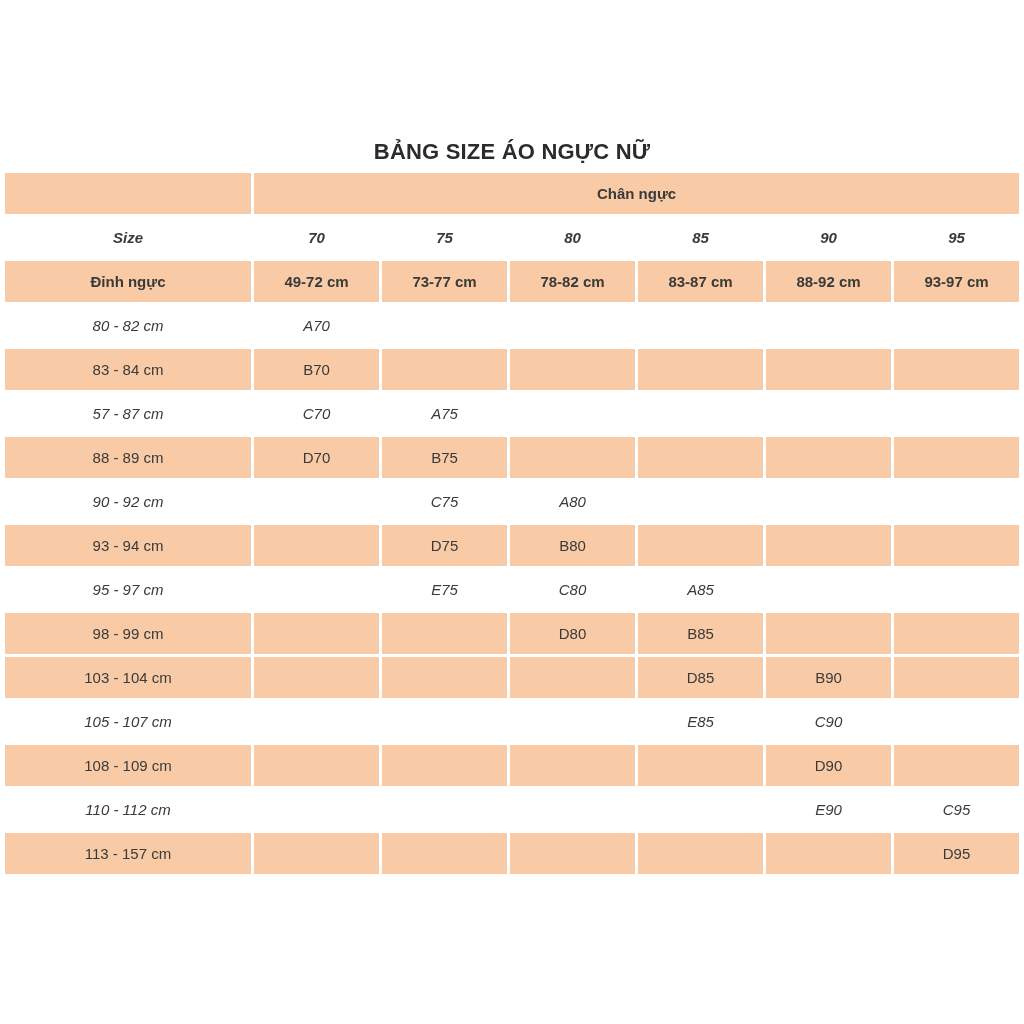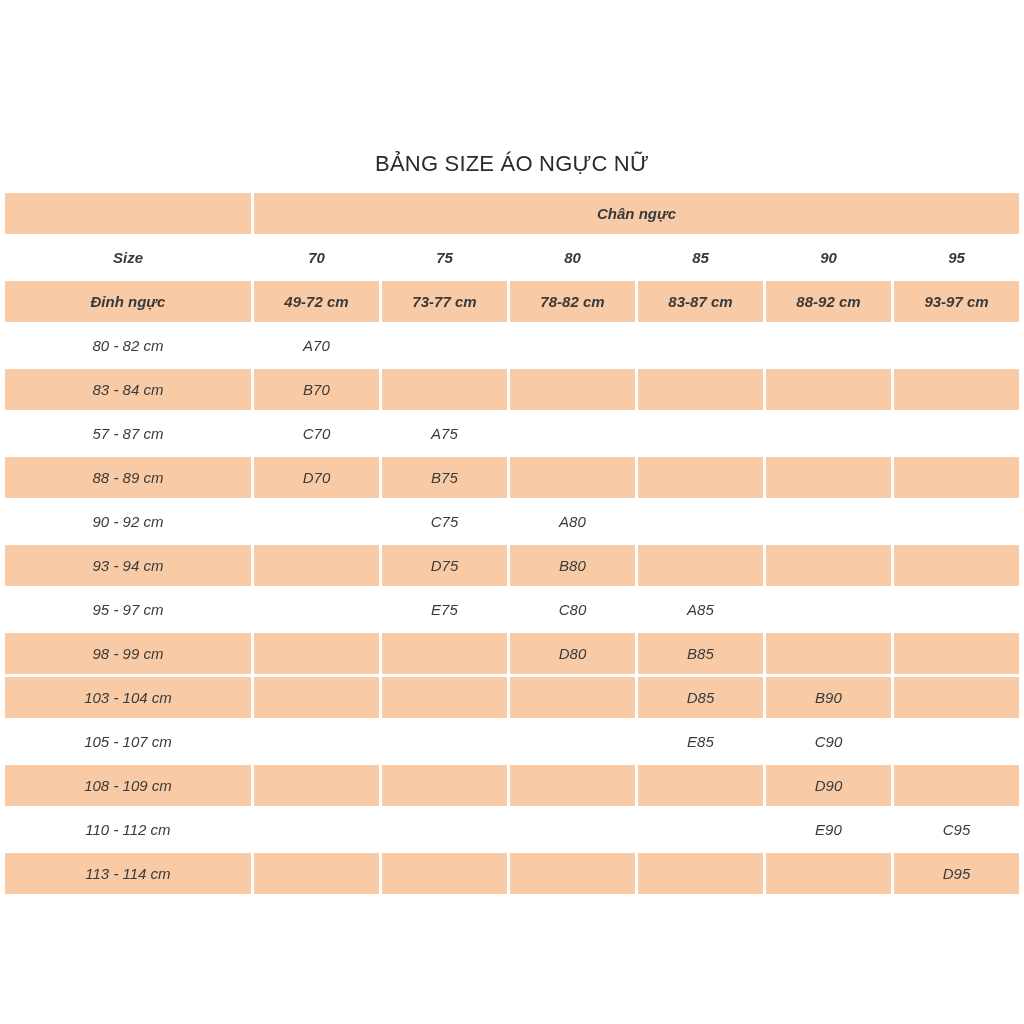--- a/index.html
+++ b/index.html
@@ -12,46 +12,46 @@
     -webkit-font-smoothing: antialiased;
   }
   .page {
     position: relative;
     width: 1024px;
     height: 1024px;
     background: #ffffff;
     overflow: hidden;
   }
   .chart-title {
-    margin: 12px;
+    margin: 0;
     padding-top: 138px;
     text-align: center;
     font-size: 22px;
     line-height: 28px;
-    font-weight: 400;
+    font-weight: 700;
     color: #2b2b2b;
     letter-spacing: 0.2px;
   }
   table.size-table {
     border-collapse: separate;
     border-spacing: 3px;
     table-layout: fixed;
     width: 1020px;
     margin: 4px auto 0 auto;
   }
   table.size-table td {
     height: 39px;
     text-align: center;
     vertical-align: middle;
     font-size: 15px;
     color: #3a3a3a;
     overflow: hidden;
     white-space: nowrap;
   }
-  td.peach { background: #f8cba6; font-style: italic; }
+  td.peach { background: #f8cba6; }
   td.plain { background: #ffffff; font-style: italic; }
   td.hdr   { font-weight: 700; color: #333333; }
   col.label-col { width: 246px; }
   col.size-col  { width: 125px; }
 </style>
 </head>
 <body>
 
 <div class="page">
   <h1 class="chart-title">BẢNG SIZE ÁO NGỰC NỮ</h1>
@@ -190,21 +190,21 @@
         <tr>
           <td class="plain">110 - 112 cm</td>
           <td class="plain"></td>
           <td class="plain"></td>
           <td class="plain"></td>
           <td class="plain"></td>
           <td class="plain">E90</td>
           <td class="plain">C95</td>
         </tr>
         <tr>
-          <td class="peach">113 - 114 cm</td>
+          <td class="peach">113 - 157 cm</td>
           <td class="peach"></td>
           <td class="peach"></td>
           <td class="peach"></td>
           <td class="peach"></td>
           <td class="peach"></td>
           <td class="peach">D95</td>
         </tr>
       </tbody>
   </table>
 </div>

